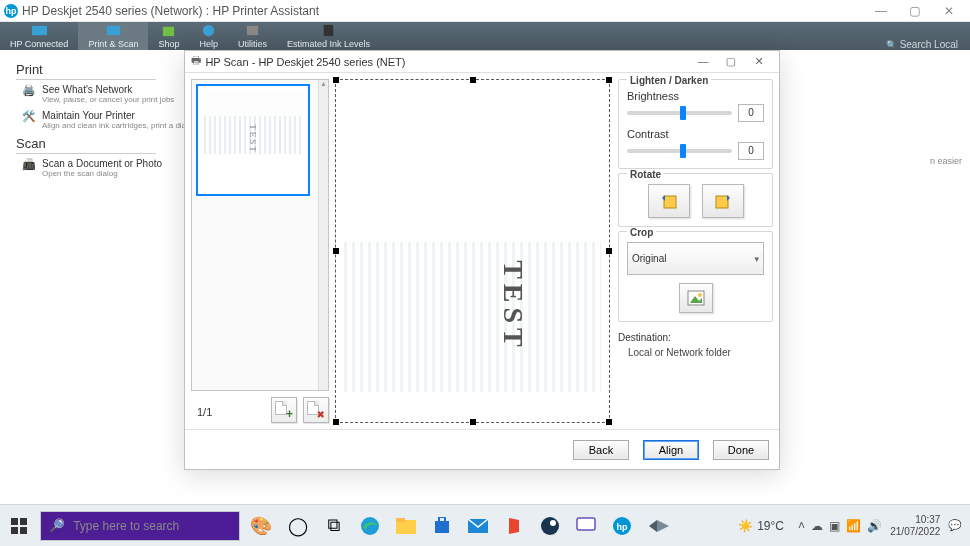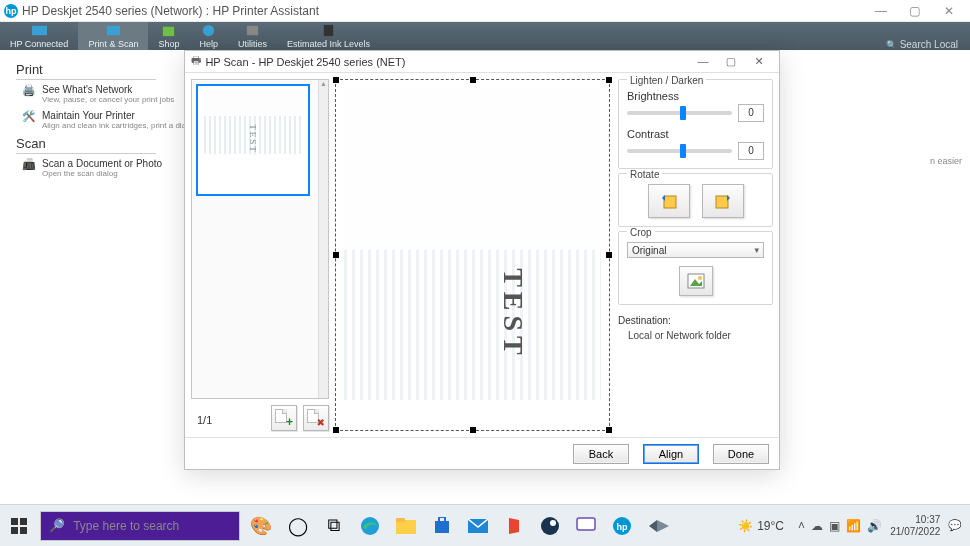--- a/index.html
+++ b/index.html
@@ -52,39 +52,39 @@
 .preview .handles div { position: absolute; width: 6px; height: 6px; background: #000; }
 .preview .phnd.tl{left:-3px;top:-3px}.phnd.tm{left:50%;margin-left:-3px;top:-3px}.phnd.tr{right:-3px;top:-3px}
 .preview .phnd.ml{left:-3px;top:50%;margin-top:-3px}.phnd.mr{right:-3px;top:50%;margin-top:-3px}
 .preview .phnd.bl{left:-3px;bottom:-3px}.phnd.bm{left:50%;margin-left:-3px;bottom:-3px}.phnd.br{right:-3px;bottom:-3px}
 .preview .ppaper { position: absolute; left: 8px; right: 8px; top: 6px; bottom: 30px; background: #fefefe; }
 .preview .plines { position: absolute; left: 8px; right: 8px; bottom: 30px; height: 150px; background: repeating-linear-gradient(90deg,#eaf0f3 0 3px,#fff 3px 8px); opacity: .8;}
 .preview .ptest { position: absolute; right: 50px; bottom: 100px; transform: rotate(90deg); transform-origin: center; font-family: "Comic Sans MS", cursive; font-size: 28px; color: #555; letter-spacing: 5px; font-weight: bold; }
 
 .ctrlpanel { width: 155px; font-size: 11px; color: #333; display: flex; flex-direction: column; gap: 4px; }
 .group { border: 1px solid #d5d5d5; padding: 6px 8px 8px; border-radius: 2px; }
-.group .glabel { position: relative; top: -12px; background: #fff; padding: 0 3px; font-size: 10px; color: #444; }
+.group .glabel { position: relative; top: -12px; background: #fff; padding: 0 3px; font-size: 10px; color: #444; font-weight: bold; }
 .group .ginner { margin-top: -8px; }
 .slider-row { display: flex; align-items: center; gap: 6px; margin-top: 2px; }
 .slider { flex: 1; height: 4px; background: #d6d6d6; position: relative; border-radius: 2px; }
 .slider .sh { position: absolute; left: 50%; top: -5px; width: 6px; height: 14px; background: #0a84ff; border-radius: 1px; }
 .valbox { width: 26px; height: 18px; border: 1px solid #b8b8b8; text-align: center; font-size: 10px; line-height: 16px; background: #fff; }
 .rot-btns { display: flex; justify-content: center; gap: 12px; margin-top: 4px; }
 .rotbtn { width: 42px; height: 34px; border: 1px solid #b8b8b8; background: linear-gradient(#fdfdfd,#e8e8e8); box-shadow: 1px 1px 2px rgba(0,0,0,0.15); display: flex; align-items: center; justify-content: center; cursor: pointer; }
-.sel { width: 100%; height: 16px; border: 1px solid #b8b8b8; background: linear-gradient(#fff,#eee); font-size: 10px; padding: 0 4px; display: flex; align-items: center; justify-content: space-between; cursor: pointer; }
+.sel { width: 100%; height: 33px; border: 1px solid #b8b8b8; background: linear-gradient(#fff,#eee); font-size: 10px; padding: 0 4px; display: flex; align-items: center; justify-content: space-between; cursor: pointer; }
 .sel::after { content: "▾"; color: #666; font-size: 9px; }
 .newscan { display: flex; justify-content: center; margin-top: 8px; }
 .newscan .rotbtn { width: 34px; height: 30px; }
 .destblk { margin-top: 6px; font-size: 10px; }
 .destblk .dlabel { color: #333; margin-bottom: 4px; }
 .destblk .dval { color: #444; margin-left: 10px; }
 .bottominfo { margin-top: auto; font-size: 10px; color: #333; }
 .bottominfo div { margin-top: 2px; }
 
-.footer-btns { height: 32px; border-top: 1px solid #e0e0e0; display: flex; align-items: center; justify-content: flex-end; padding: 0 10px; gap: 14px; }
+.footer-btns { height: 40px; border-top: 1px solid #e0e0e0; display: flex; align-items: center; justify-content: flex-end; padding: 0 10px; gap: 14px; }
 .fbtn { min-width: 56px; height: 20px; border: 1px solid #a9a9a9; background: linear-gradient(#fdfdfd,#e7e7e7); font-size: 11px; display: flex; align-items: center; justify-content: center; cursor: pointer; box-shadow: 0 0 0 1px rgba(255,255,255,0.4) inset; }
 .fbtn.primary { border-color: #1e6fd6; box-shadow: 0 0 0 1px #5ea3ff inset; }
 
 .taskbar { position: absolute; left: 0; right: 0; bottom: 0; height: 42px; background: #e9eef2; border-top: 1px solid #cfd6dc; display: flex; align-items: center; }
 .taskbar .start { width: 38px; height: 100%; display: flex; align-items: center; justify-content: center; font-size: 14px; color: #222; cursor: pointer; }
 .taskbar .search { flex: 0 0 200px; height: 30px; margin-left: 2px; background: #4c1d95; border: 1px solid #c3cad0; display: flex; align-items: center; padding: 0 8px; color: #888; font-size: 12px; }
 .taskbar .search::before { content: "🔍"; margin-right: 8px; font-size: 13px; transform: scaleX(-1);}
 .taskbar .ticons { flex: 1; display: flex; align-items: center; gap: 12px; padding: 0 10px; font-size: 18px; }
 .taskbar .ticon { width: 24px; height: 24px; display: flex; align-items: center; justify-content: center; cursor: pointer; }
 .taskbar .sys { margin-left: auto; display: flex; align-items: center; gap: 8px; padding-right: 8px; color: #444; font-size: 11px; }

